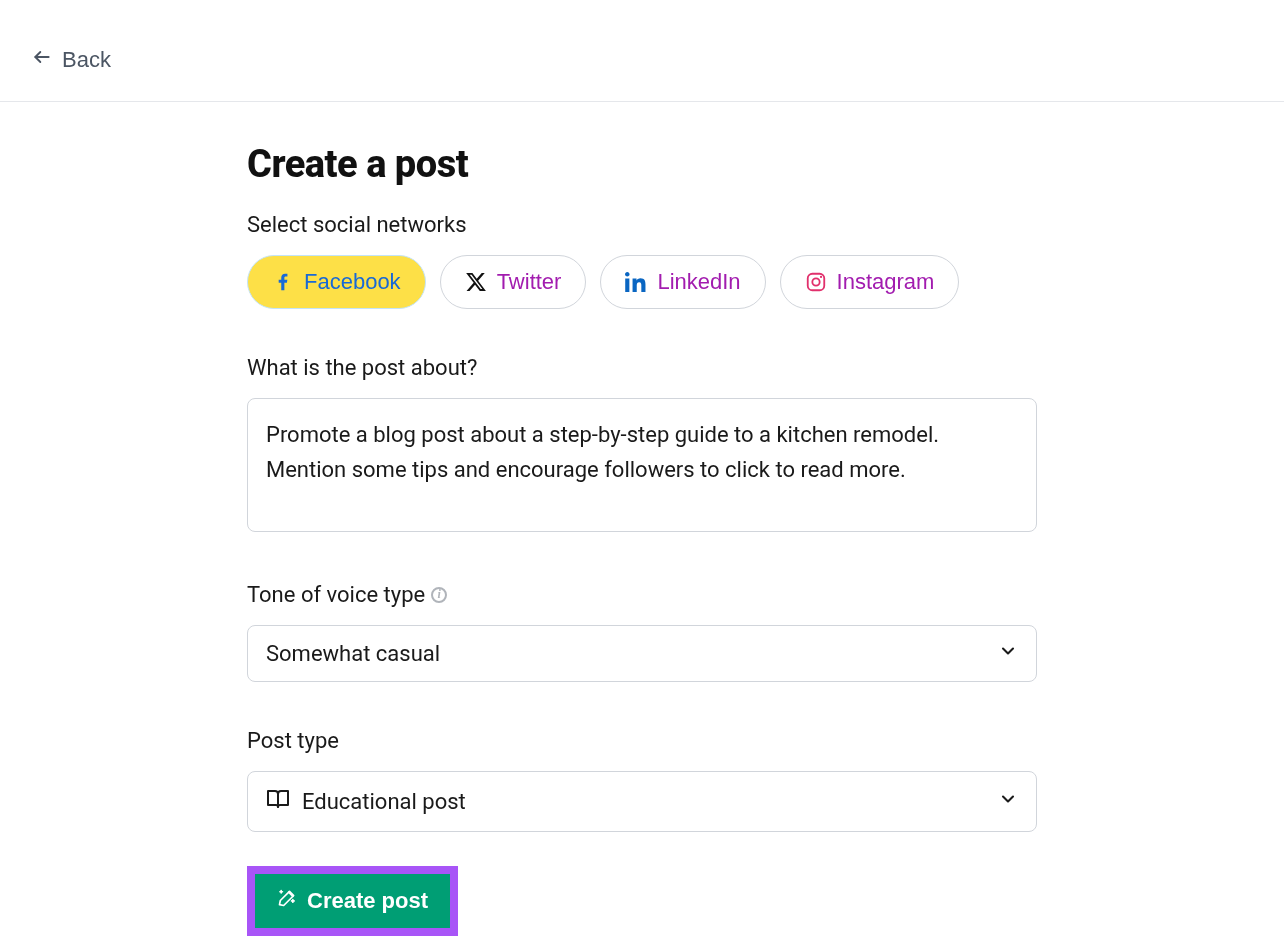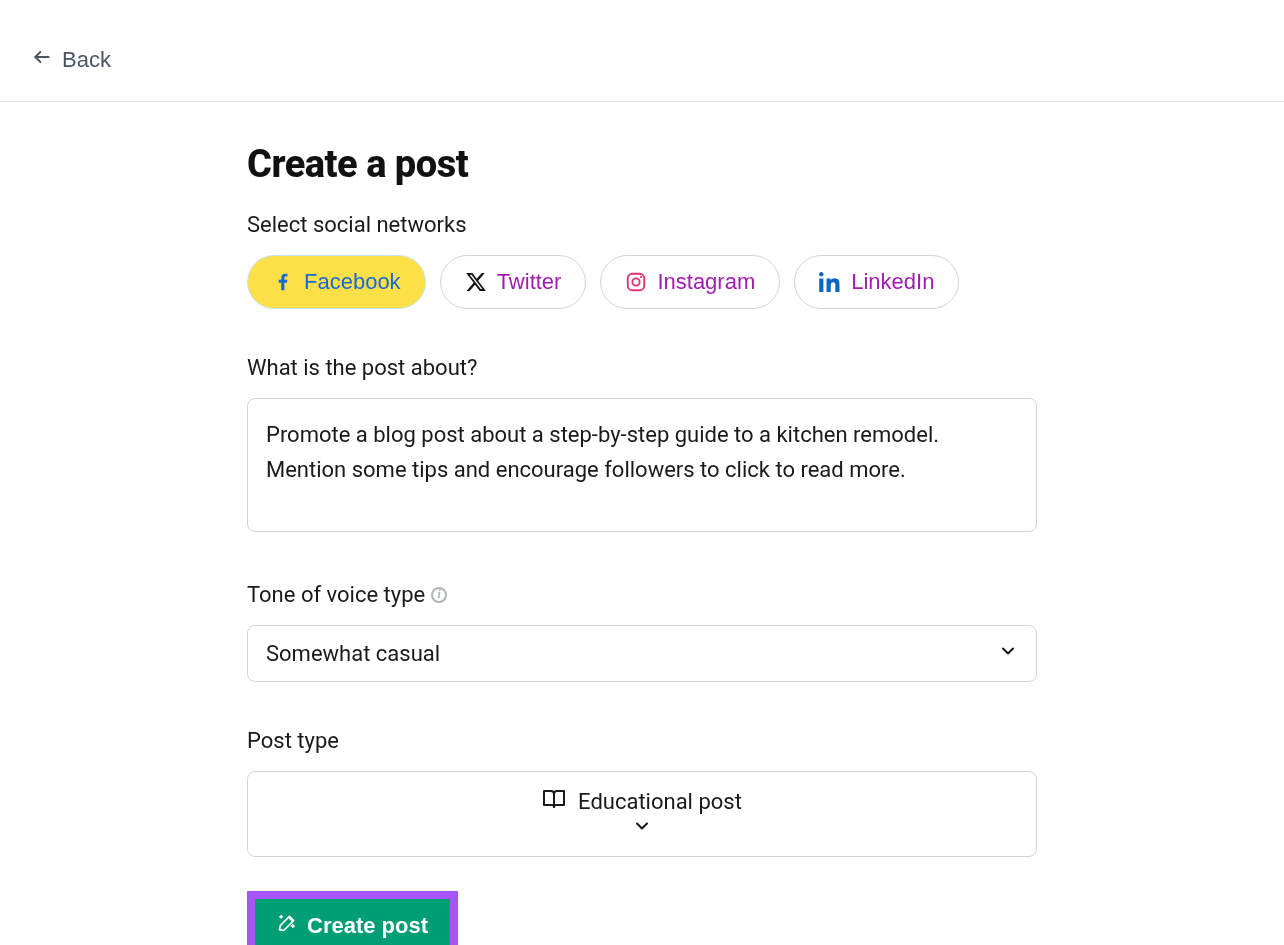--- a/index.html
+++ b/index.html
@@ -92,21 +92,21 @@
       font-size: 22px;
       color: #1a1a1a;
       display: flex;
       align-items: center;
       justify-content: space-between;
       cursor: pointer;
       margin-bottom: 46px;
       background: #fff;
     }
     .select-box .left { display: flex; align-items: center; gap: 12px; justify-content: center; }
-    .select-box.last { margin-bottom: 34px; flex-direction: column; }
+    .select-box.last { margin-bottom: 34px; }
     .chevron { width: 20px; height: 20px; stroke: #1a1a1a; }
     .info-icon {
       display: inline-flex;
       width: 16px; height: 16px;
       border: 2px solid #b0b4ba;
       border-radius: 50%;
       align-items: center; justify-content: center;
       font-size: 12px; font-weight: 700;
       color: #b0b4ba;
       font-style: italic;
@@ -166,36 +166,36 @@
       <span class="icon-slot">
         <svg viewBox="0 0 24 24" fill="#111">
             <path d="M18.244 2.25h3.308l-7.227 8.26 8.502 11.24H16.17l-5.214-6.817L4.99 21.75H1.68l7.73-8.835L1.254 2.25H8.08l4.713 6.231 5.45-6.231Zm-1.161 17.52h1.833L7.084 4.126H5.117L17.083 19.77Z"></path>
           </svg>
       </span>
       <span>Twitter</span>
     </button>
 
     <button class="pill">
       <span class="icon-slot">
+        <svg viewBox="0 0 24 24" fill="#0a66c2">
+            <path d="M4.98 3.5C4.98 4.88 3.87 6 2.5 6S.02 4.88.02 3.5 1.13 1 2.5 1s2.48 1.12 2.48 2.5zM.24 8.24h4.52V23H.24V8.24zM8.24 8.24h4.33v2.02h.06c.6-1.14 2.08-2.34 4.28-2.34 4.58 0 5.42 3.02 5.42 6.94V23h-4.52v-6.96c0-1.66-.03-3.8-2.32-3.8-2.32 0-2.68 1.82-2.68 3.68V23H8.24V8.24z"></path>
+          </svg>
+      </span>
+      <span>LinkedIn</span>
+    </button>
+
+    <button class="pill">
+      <span class="icon-slot">
         <svg viewBox="0 0 24 24" fill="none" stroke="#e1306c" stroke-width="2">
             <rect x="3" y="3" width="18" height="18" rx="5"></rect>
             <circle cx="12" cy="12" r="4"></circle>
             <circle cx="17.5" cy="6.5" r="1.2" fill="#e1306c" stroke="none"></circle>
           </svg>
       </span>
       <span>Instagram</span>
-    </button>
-
-    <button class="pill">
-      <span class="icon-slot">
-        <svg viewBox="0 0 24 24" fill="#0a66c2">
-            <path d="M4.98 3.5C4.98 4.88 3.87 6 2.5 6S.02 4.88.02 3.5 1.13 1 2.5 1s2.48 1.12 2.48 2.5zM.24 8.24h4.52V23H.24V8.24zM8.24 8.24h4.33v2.02h.06c.6-1.14 2.08-2.34 4.28-2.34 4.58 0 5.42 3.02 5.42 6.94V23h-4.52v-6.96c0-1.66-.03-3.8-2.32-3.8-2.32 0-2.68 1.82-2.68 3.68V23H8.24V8.24z"></path>
-          </svg>
-      </span>
-      <span>LinkedIn</span>
     </button>
 
   </div>
 
   <div class="label">What is the post about?</div>
   <textarea class="textarea" style="">Promote a blog post about a step-by-step guide to a kitchen remodel. Mention some tips and encourage followers to click to read more.</textarea>
 
   <div class="label">
     <span>Tone of voice type</span>
     <span class="info-icon">i</span>

